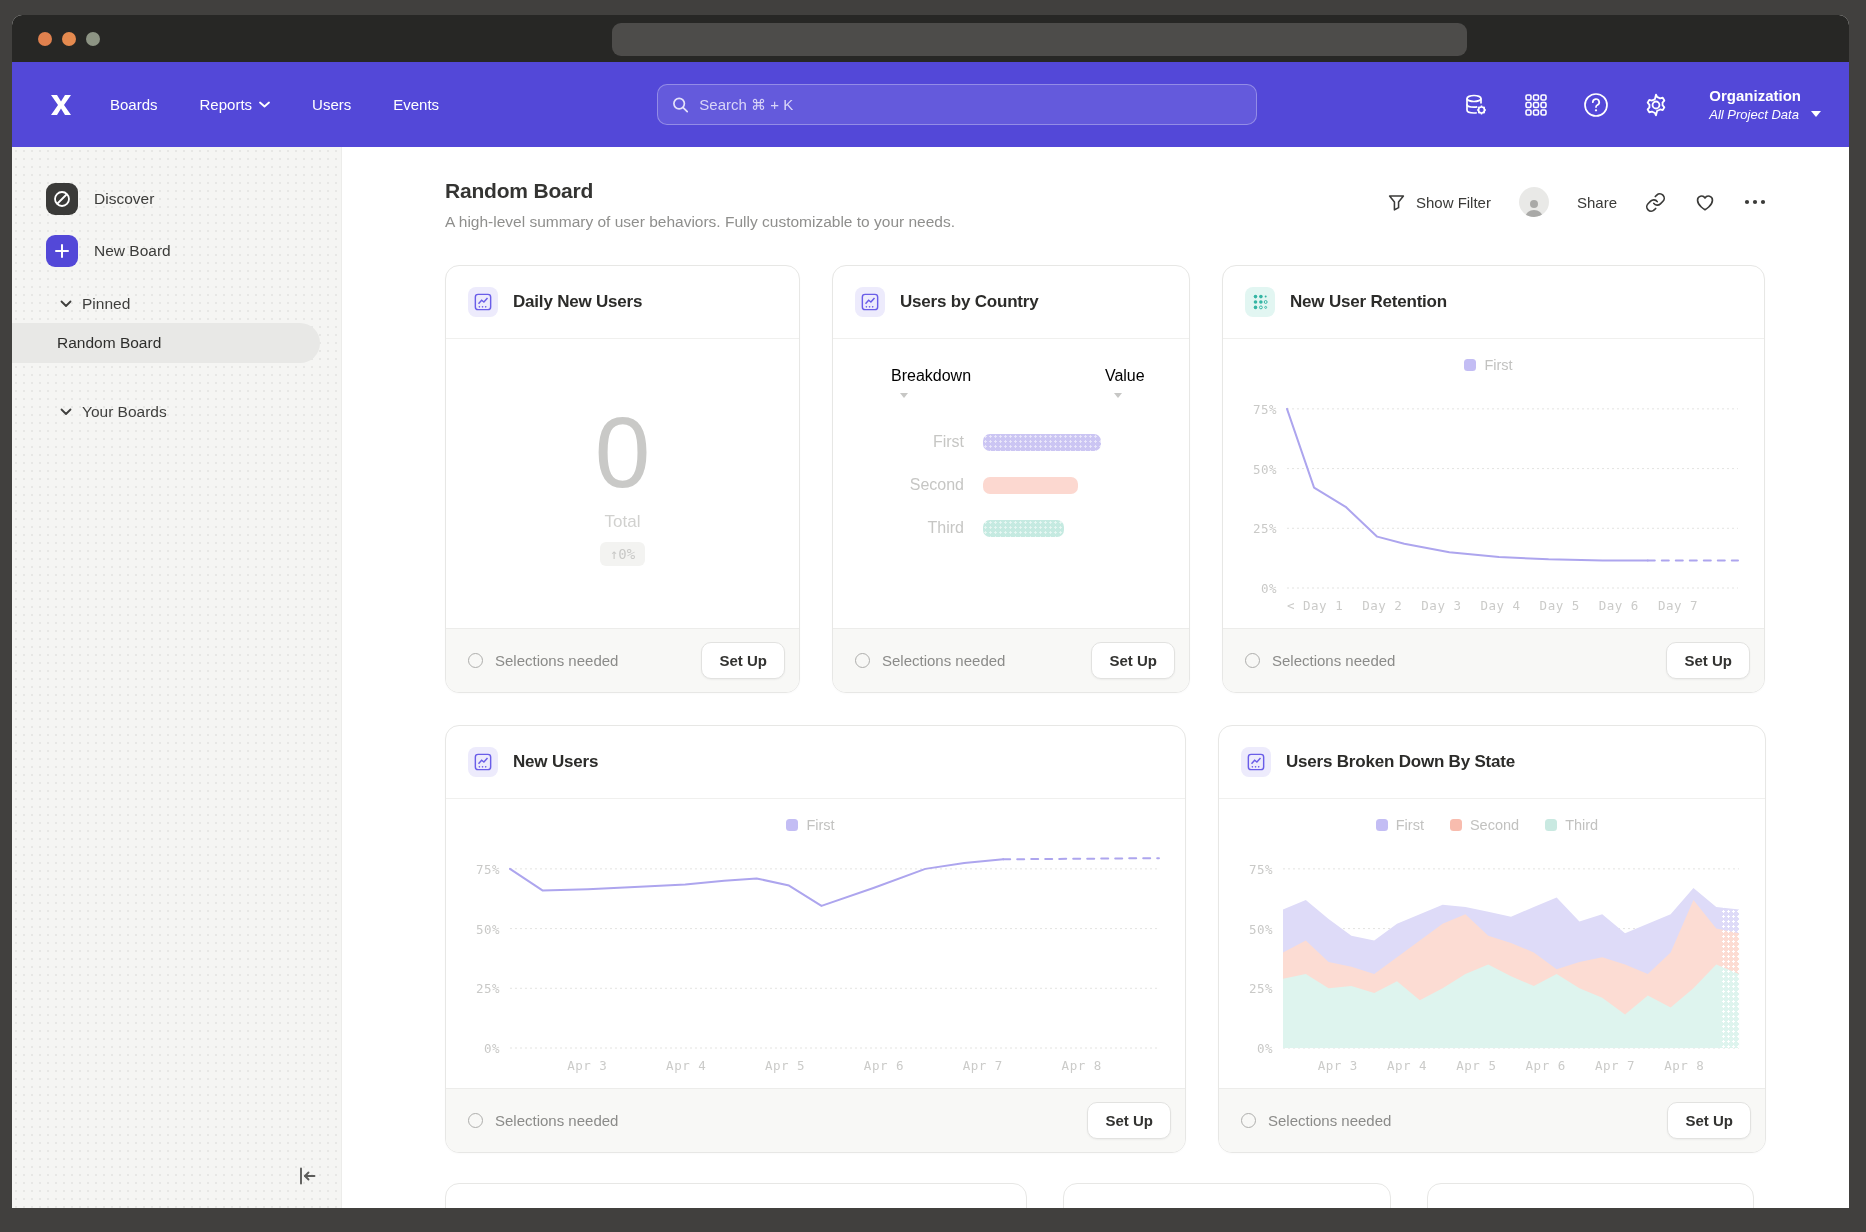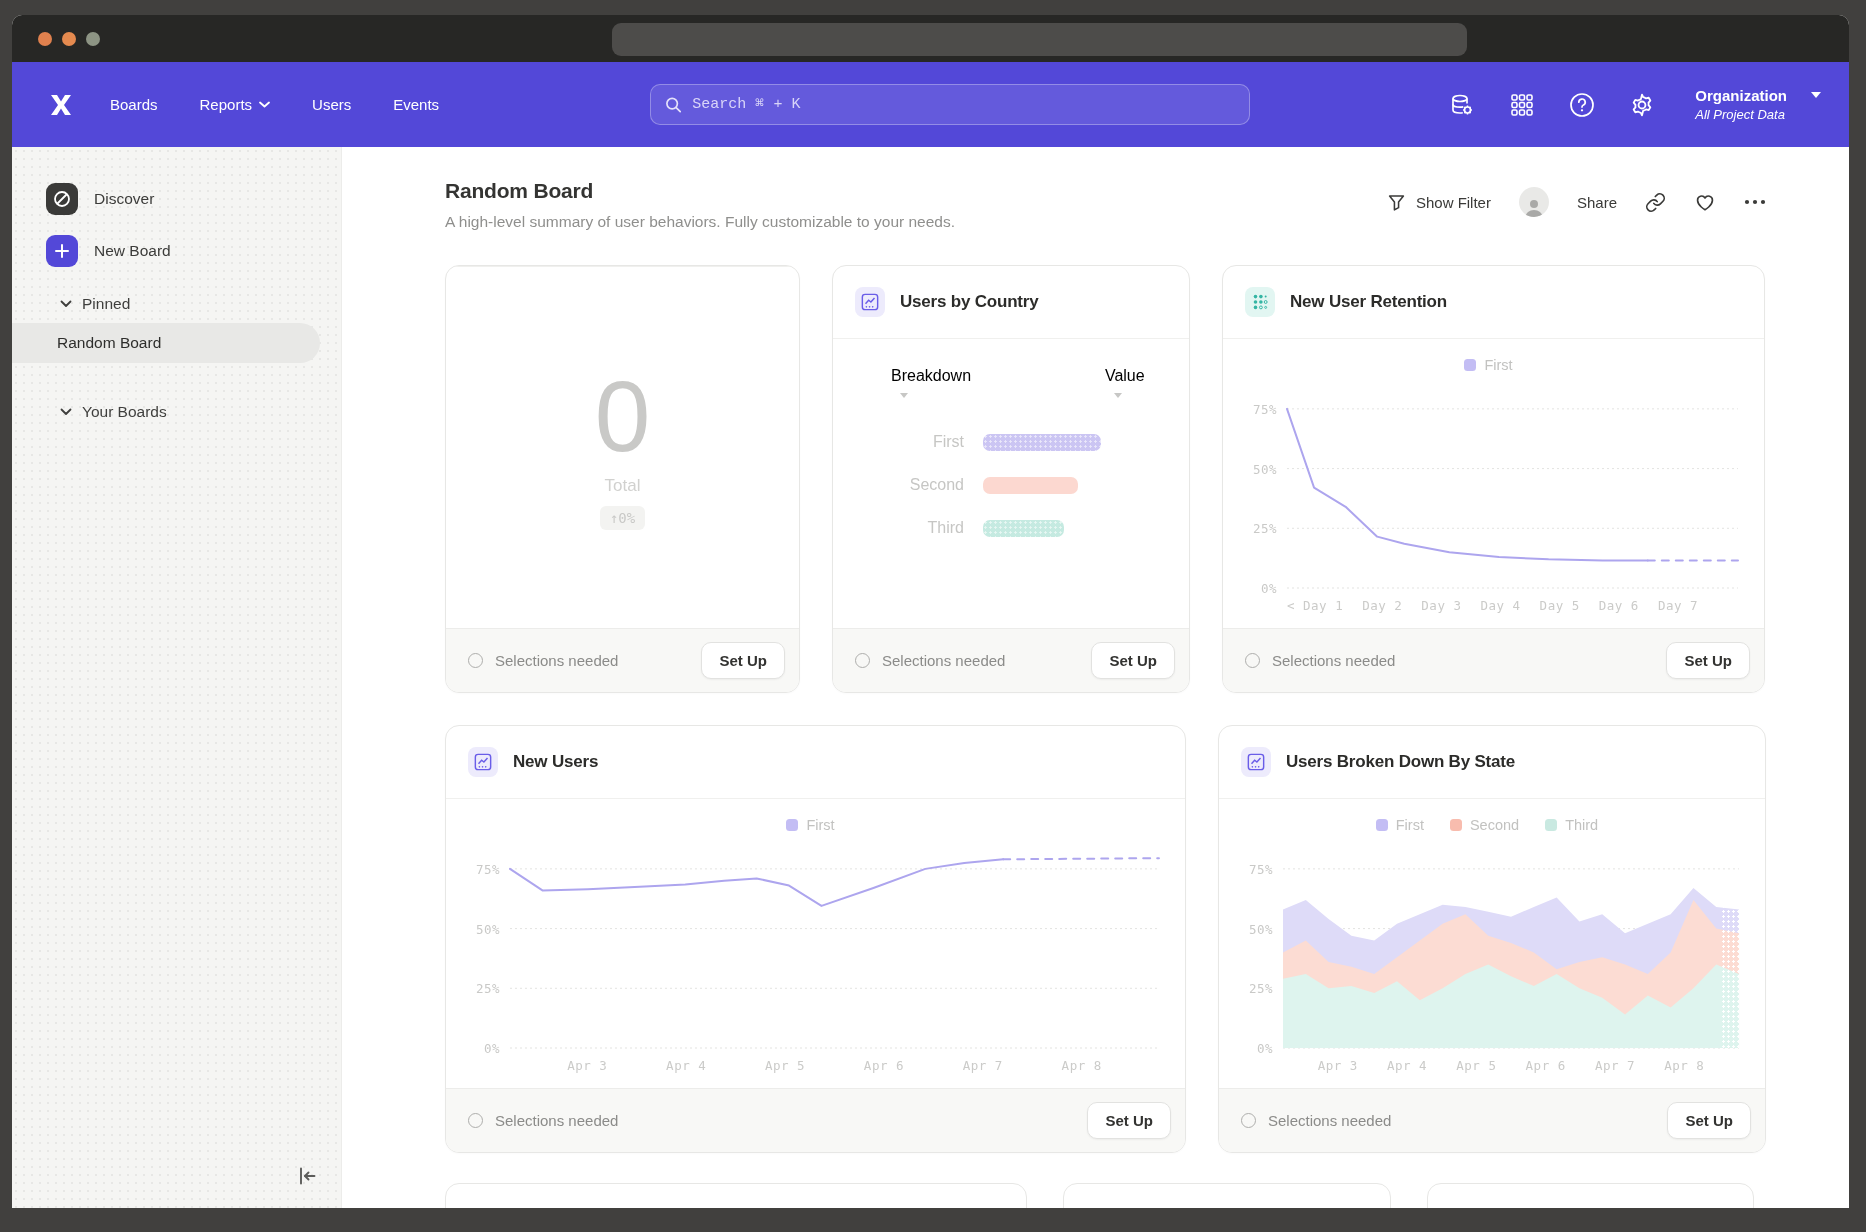--- a/index.html
+++ b/index.html
@@ -20,27 +20,27 @@
                 background:#4d4c4a; border-radius:9px; }
 
   
   .appnav { height:85px; background:#5348d8; flex:0 0 auto; display:flex;
             align-items:center; padding:0 28px 0 34px; color:#fff; }
   .nav-logo { width:34px; height:30px; margin-right:30px; display:flex; align-items:center; }
   .nav-item { font-size:15px; font-weight:500; color:#fff; margin-right:42px;
               display:flex; align-items:center; gap:7px; cursor:default; white-space:nowrap; }
   .search { flex:0 0 600px; margin:0 auto; height:41px; border-radius:10px;
             background:rgba(255,255,255,0.10); border:1px solid rgba(255,255,255,0.30);
-            display:flex; align-items:center; padding:0 14px; gap:10px;font-family:Liberation Mono, monospace; }
+            display:flex; align-items:center; padding:0 14px; gap:10px; }
   .search input { background:transparent; border:none; outline:none; color:#fff;
                   font-size:15px; width:100%; font-family:inherit; }
   .search input::placeholder { color:#d9d5f8; }
   .nav-right { display:flex; align-items:center; gap:34px; margin-left:30px; }
   .nav-ico { width:26px; height:26px; display:flex; align-items:center; justify-content:center; }
-  .org { text-align:left; display:flex; align-items:flex-start; gap:24px; margin-left:6px; }
+  .org { text-align:left; display:flex; align-items:flex-end; gap:10px; margin-left:6px; }
   .org-name { font-size:15px; font-weight:700; }
   .org-proj { font-size:13px; font-weight:400; margin-top:3px;font-style:italic; }
   .tri-down { width:0; height:0; border:5px solid transparent; border-top:6px solid #fff;
               display:inline-block; margin-top:5px; }
 
   
   .app-body { flex:1; display:flex; min-height:0; }
   .sidebar { width:330px; flex:0 0 330px; background:#f5f5f3; border-right:1px solid #ececea;
              background-image:radial-gradient(#e7e7e5 1px, transparent 1.2px);
              background-size:8px 8px; display:flex; flex-direction:column; position:relative; }
@@ -334,20 +334,32 @@
                   <circle cx="11" cy="3" r="2.1" fill="#3a3a38"></circle>
                   <circle cx="19" cy="3" r="2.1" fill="#3a3a38"></circle>
                 </svg>
             </span>
           </div>
         </div>
 
         <div class="row row1">
 
           <section class="card" style="width:355px">
+            <header class="card-head">
+              <span class="card-icon">
+                <svg width="18" height="18" viewBox="0 0 20 20" fill="none" stroke="#6a5de8" stroke-width="1.6">
+                    <rect x="1.5" y="1.5" width="17" height="17" rx="3"></rect>
+                    <polyline points="5,12 8.5,8 11,10 15,5.5"></polyline>
+                    <circle cx="6" cy="15.4" r="0.9" fill="#6a5de8" stroke="none"></circle>
+                    <circle cx="9.5" cy="15.4" r="0.9" fill="#6a5de8" stroke="none"></circle>
+                    <circle cx="13" cy="15.4" r="0.9" fill="#6a5de8" stroke="none"></circle>
+                  </svg>
+              </span>
+              <h3 class="card-title">Daily New Users</h3>
+            </header>
             <div class="card-body">
               <div class="metric-wrap">
                 <div class="big-number">0</div>
                 <div class="metric-label">Total</div>
                 <div class="metric-delta">↑0%</div>
               </div>
             </div>
             <footer class="card-foot">
               <span class="status-circle"></span>
               <span class="status-text">Selections needed</span>

